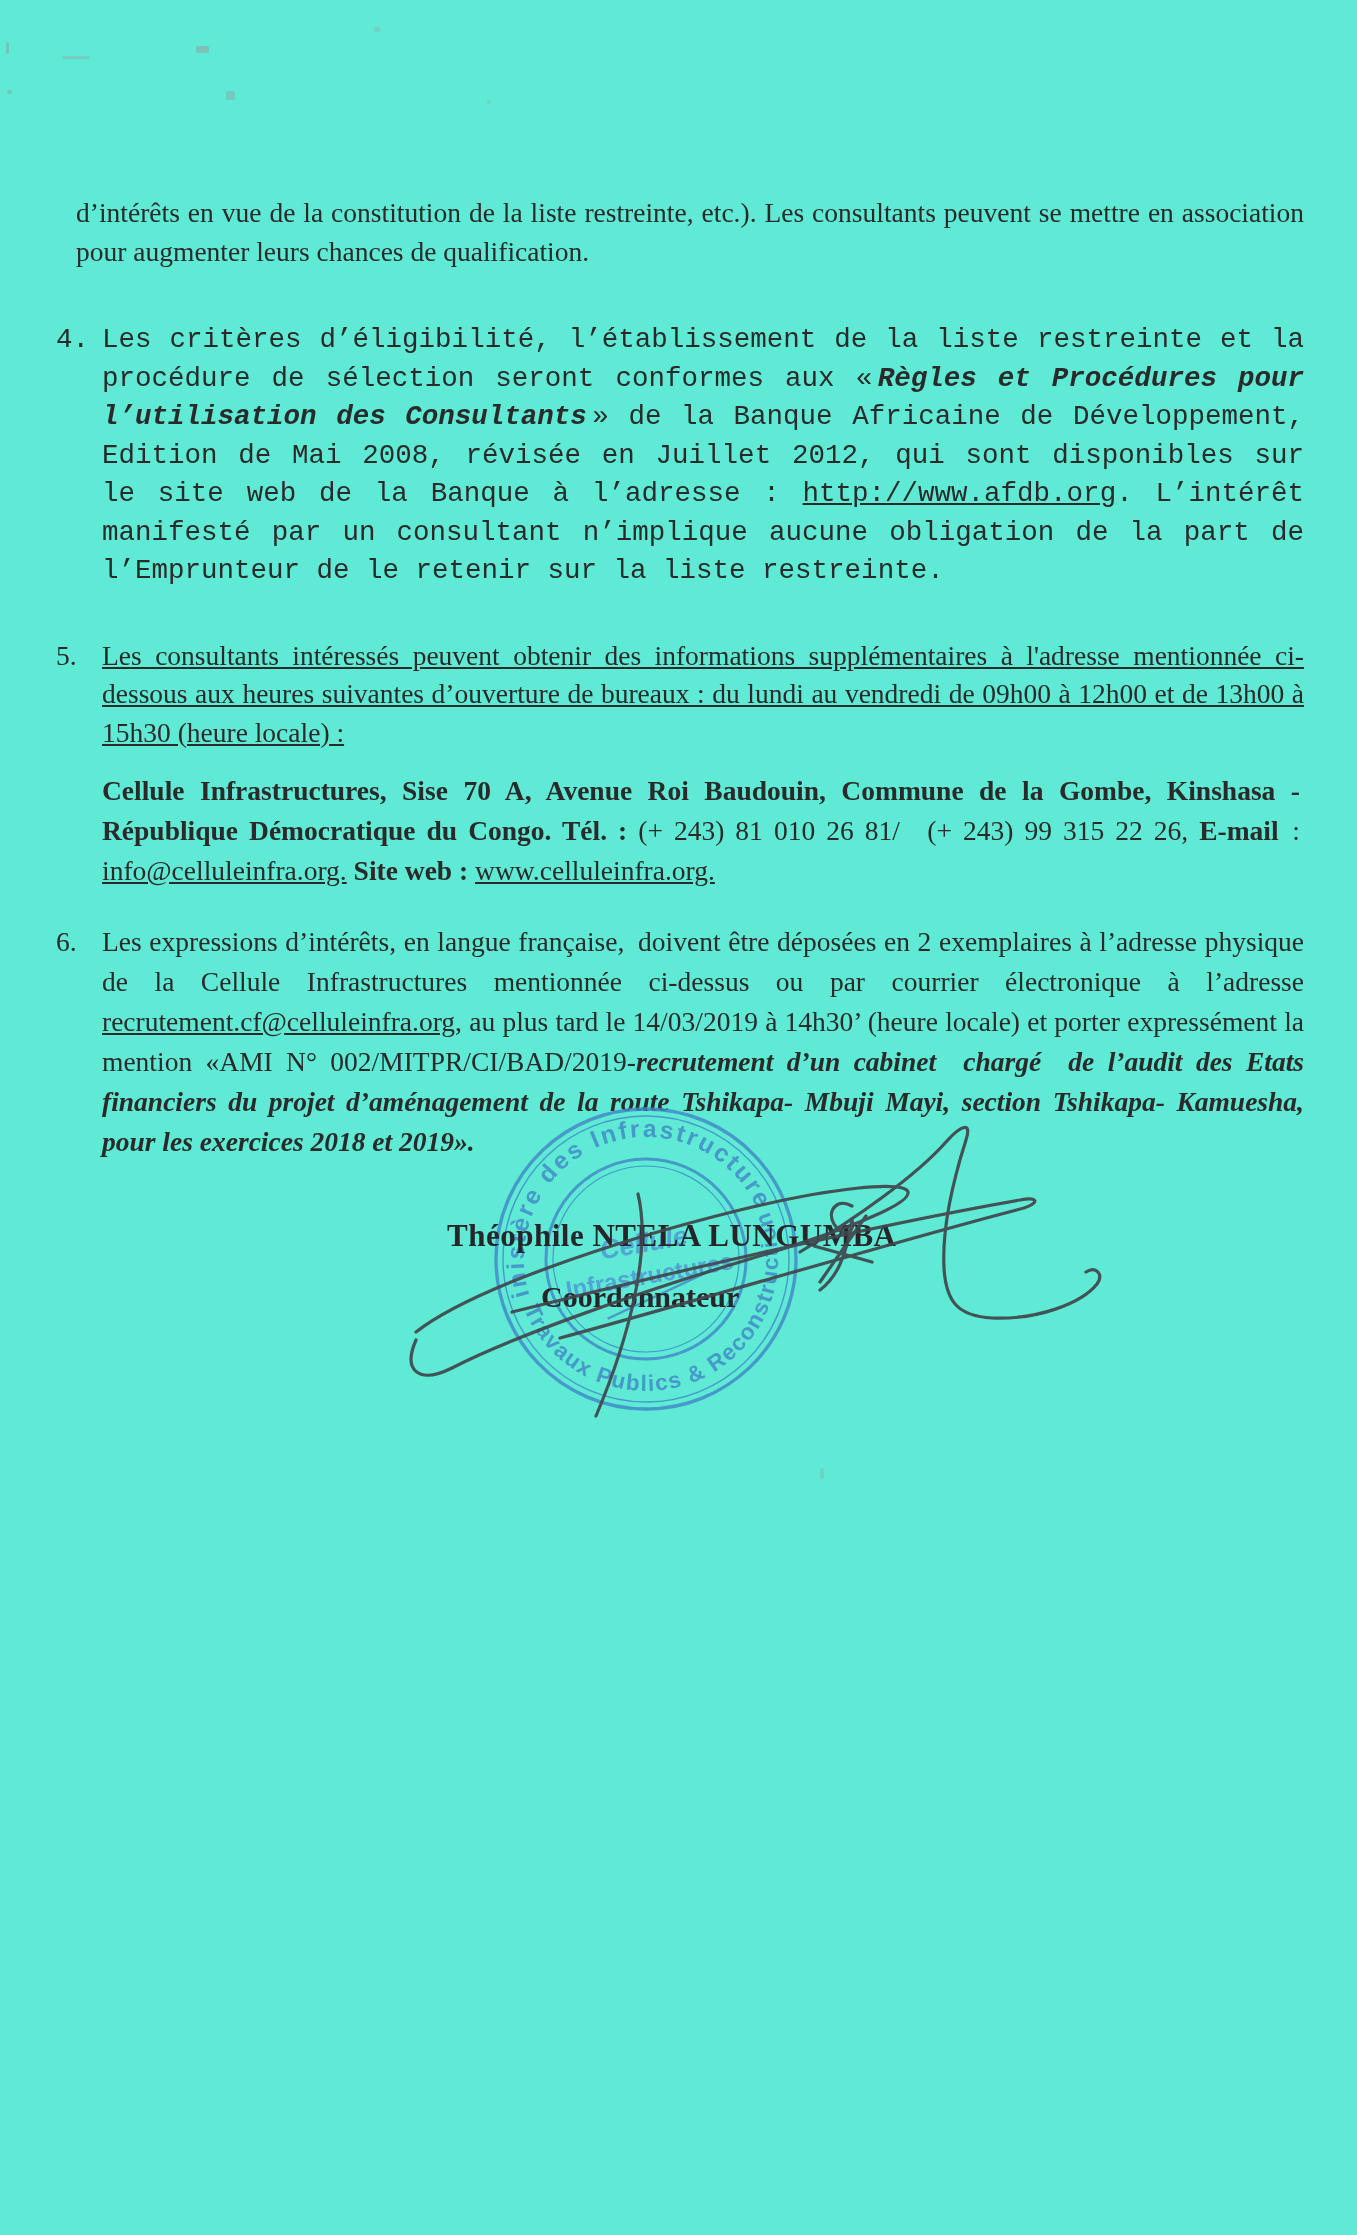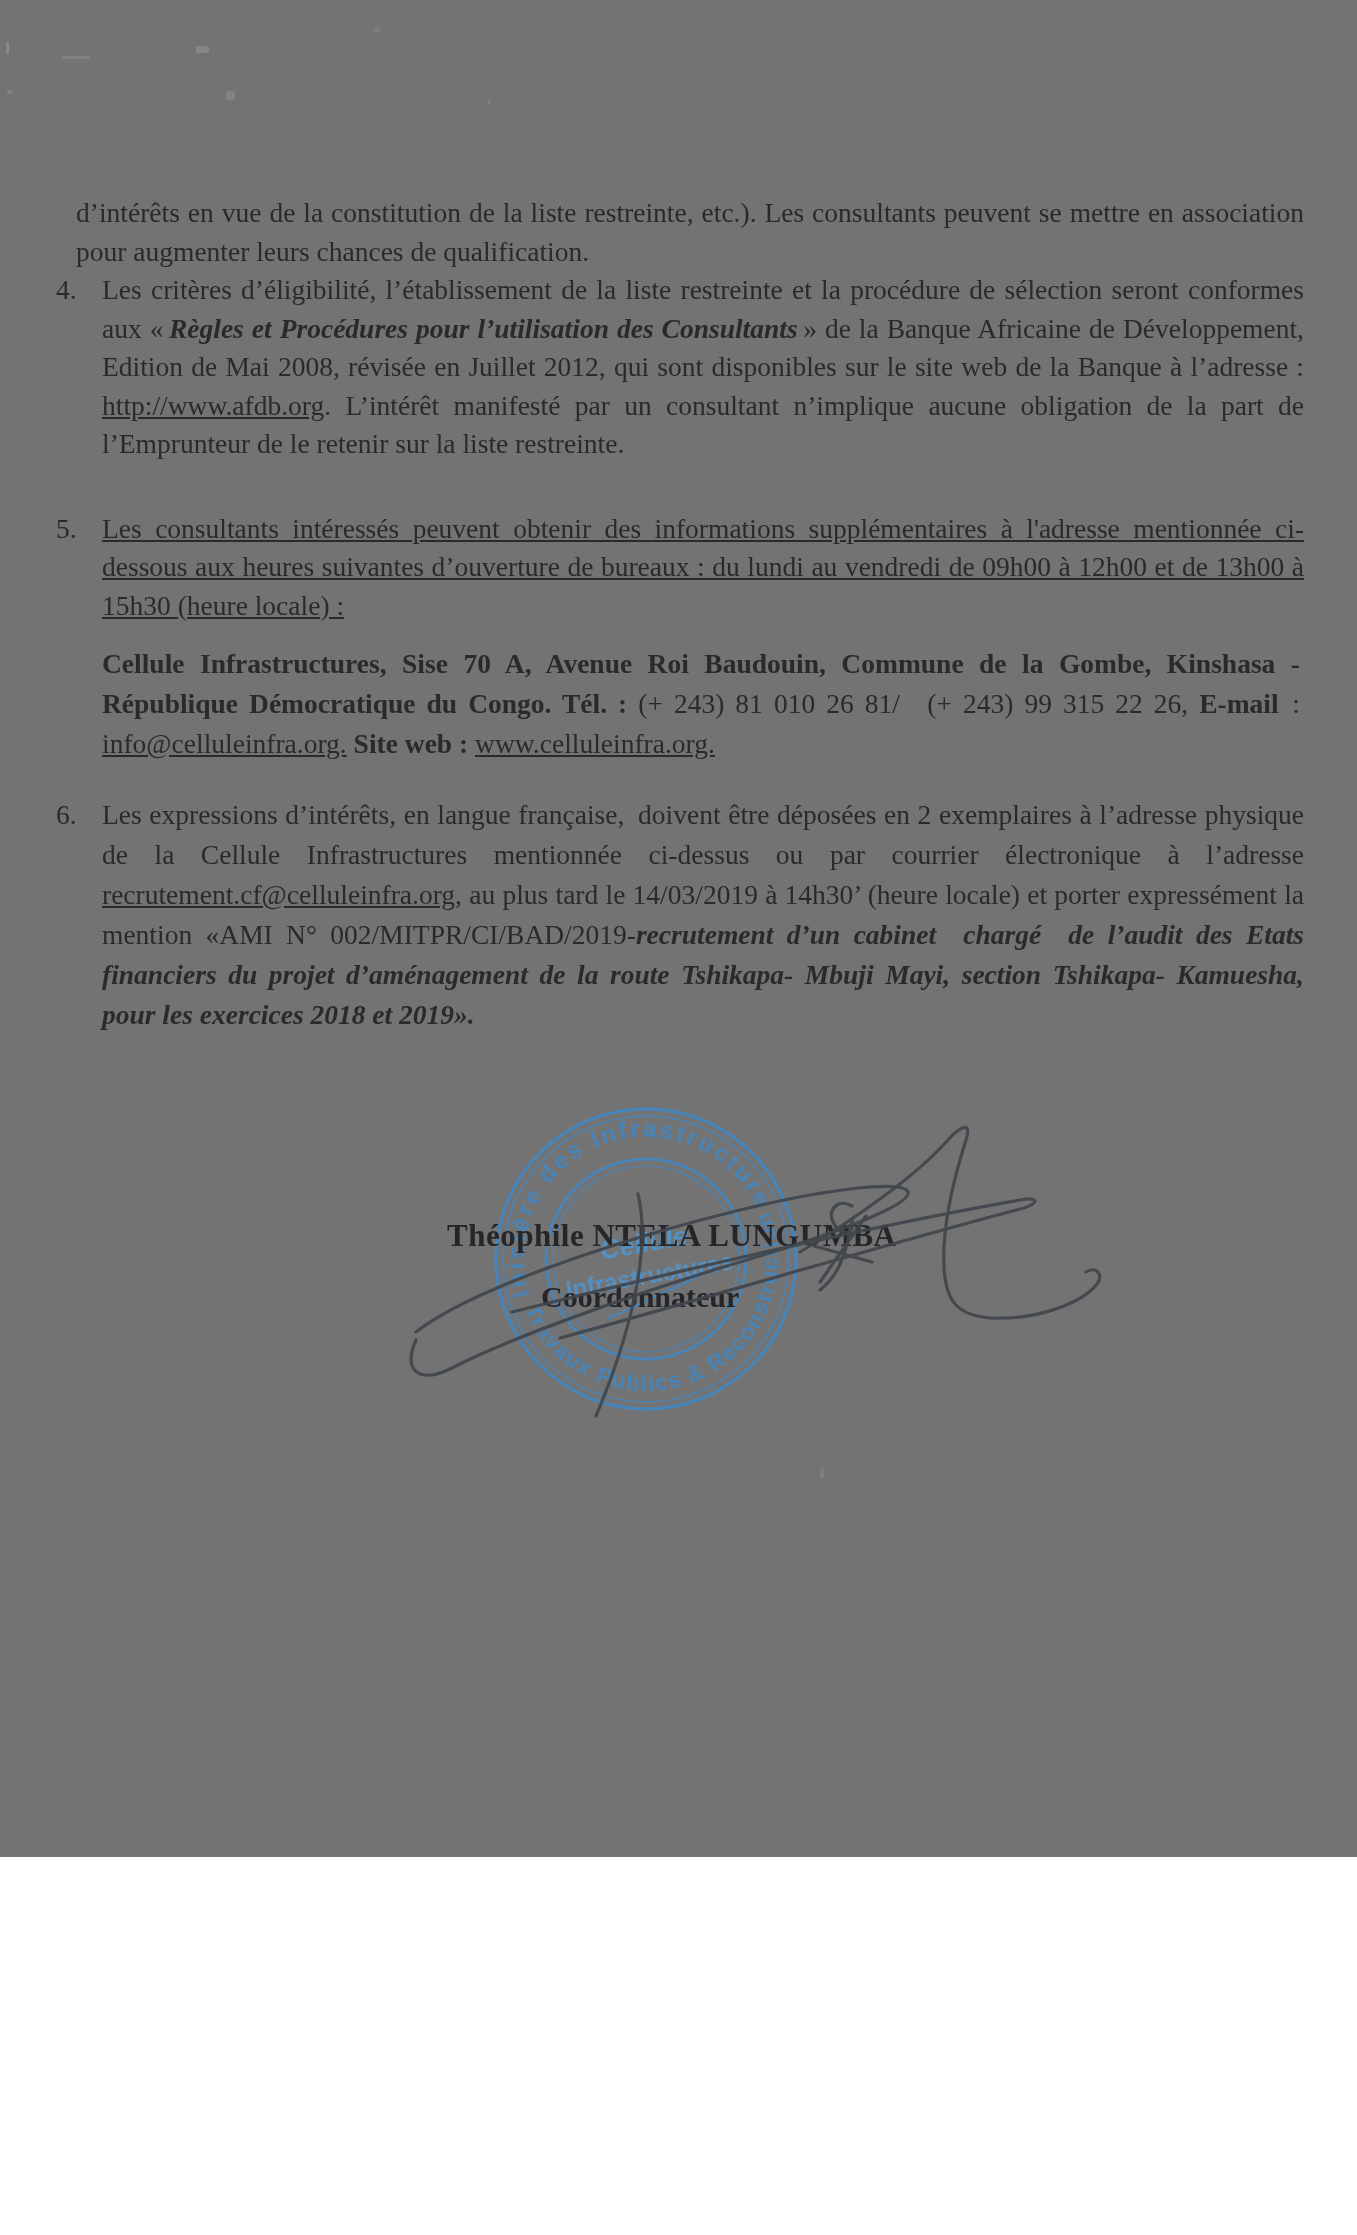--- a/index.html
+++ b/index.html
@@ -1,32 +1,32 @@
 <!DOCTYPE html>
 <html><head>
 <meta charset="utf-8">
 <style>
   html,body{margin:0;padding:0;background:#ffffff;}
   .page{
     position:relative;
-    width:1357px;height:1857px;
-    background:#737373;
+    width:1357px;height:2235px;
+    background:#5eead4;
     font-family:"Liberation Serif", serif;
     color:#2a2a2a;
     overflow:hidden;
   }
   .content{
     position:absolute;left:56px;top:194px;width:1248px;
     font-size:27.5px;line-height:38.5px;
   }
   .para{margin:0;text-align:justify;}
   .intro{margin-left:20px;}
   .li{padding-left:46px;text-indent:-46px;text-align:justify;}
   .num{display:inline-block;width:46px;text-indent:0;}
-  .item4{}
+  .item4{margin-top:50px;font-family:Liberation Mono, monospace;}
   .item5{margin-top:46px;text-decoration:underline;}
   .addr{margin:19px 4px 0 46px;text-align:justify;font-weight:bold;line-height:40px;}
   .addr .reg{font-weight:normal;}
   .item6{margin-top:31px;line-height:40px;}
   .b{font-weight:normal;}
   .bi{font-weight:bold;font-style:italic;}
   .u{text-decoration:underline;}
   
   .sig-name{
     position:absolute;left:447px;top:1218px;width:430px;

